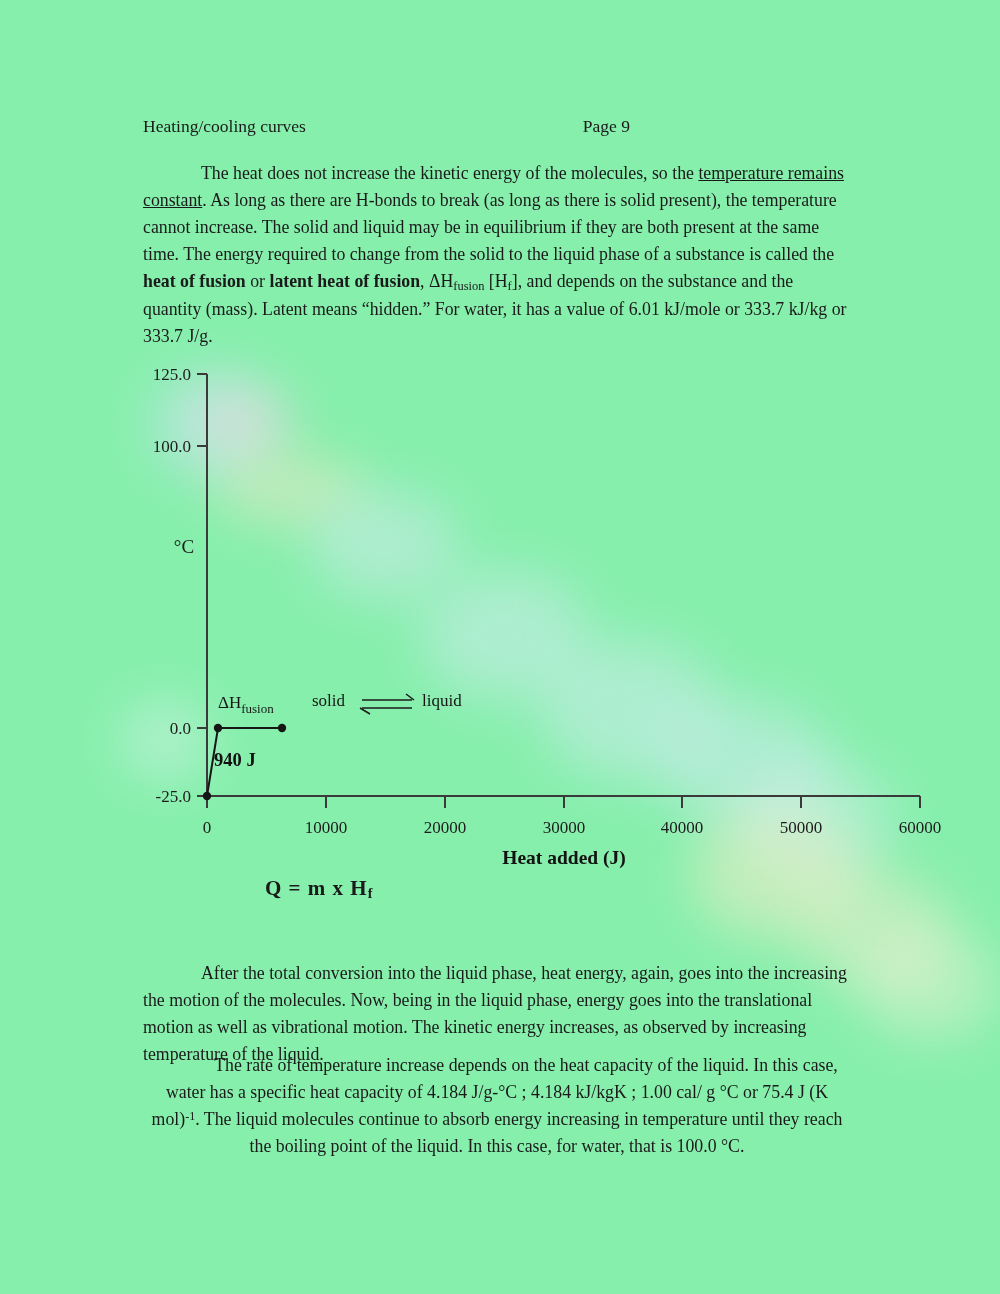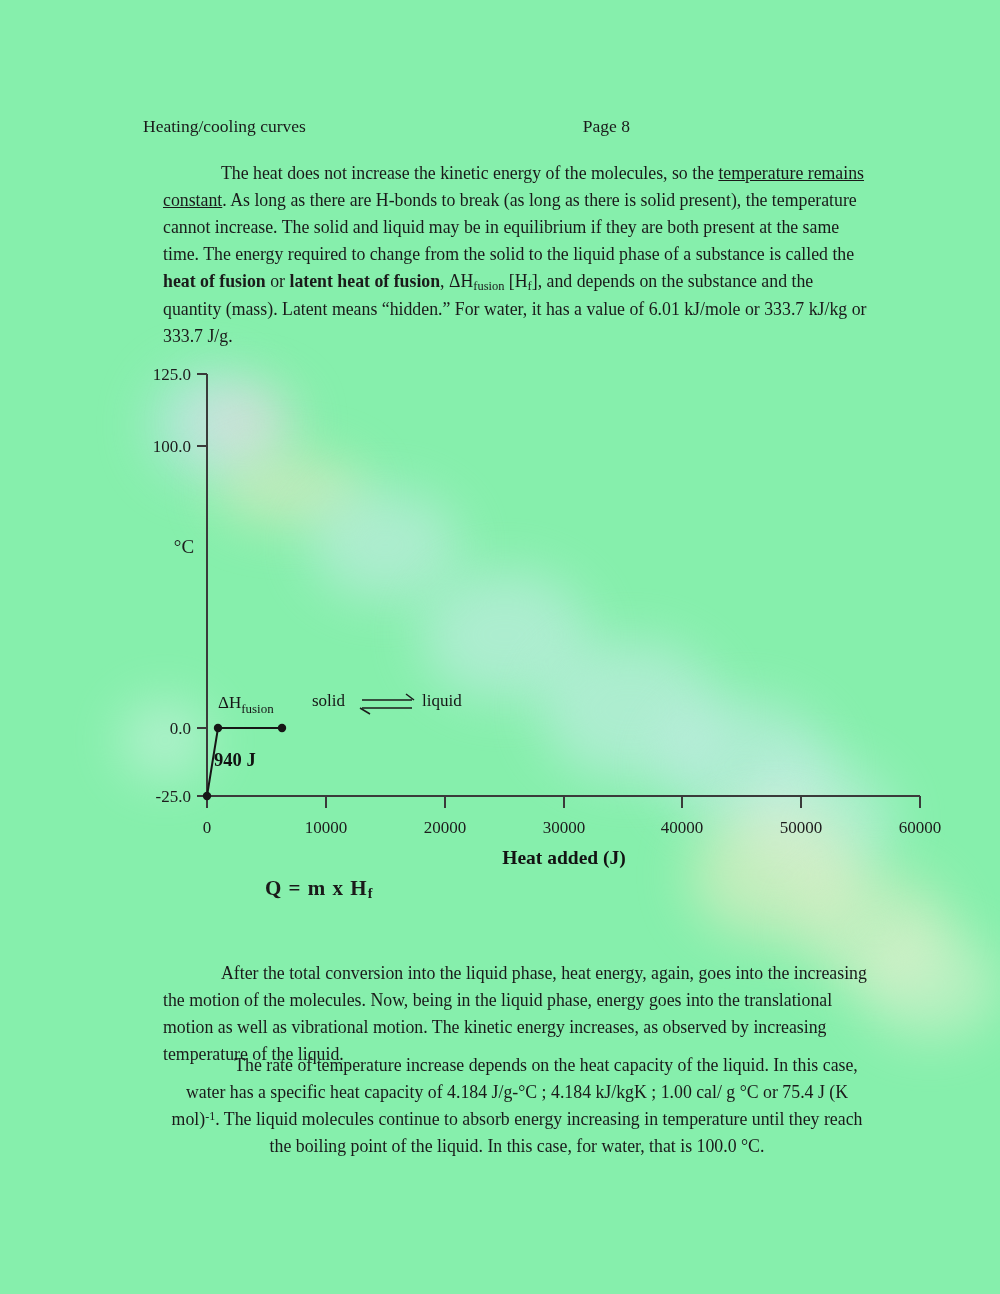--- a/index.html
+++ b/index.html
@@ -48,21 +48,20 @@
   .header .doc-title { flex: 0 0 auto; }
   .header .page-num  { margin-left: 277px; }
 
   .para {
     position: absolute;
     left: 143px;
     width: 708px;
     font-size: 17.8px;
     line-height: 1.52;
     text-align: left;
-    margin-left: 20px;
   }
   .para .indent { display: inline-block; width: 58px; }
   .u  { text-decoration: underline; }
   .b  { font-weight: bold; }
   sub { font-size: 0.7em; vertical-align: -0.22em; }
   sup { font-size: 0.68em; vertical-align: 0.42em; }
 
   #para-1 { top: 160px; }
   #para-2 { top: 960px; }
   #para-3 { top: 1052px; text-align: center; }
@@ -139,21 +138,21 @@
     <div class="blob" style="left:690px;  top:810px;  width:170px; height:130px; background:#fbeccb; opacity:.5;"></div>
     <div class="blob" style="left:800px;  top:870px;  width:150px; height:120px; background:#fbeed2; opacity:.45;"></div>
     <div class="blob" style="left:860px;  top:930px;  width:140px; height:110px; background:#fdf2dd; opacity:.4;"></div>
     <div class="blob" style="left:120px;  top:700px;  width:90px;  height:80px;  background:#eef4fb; opacity:.4;"></div>
   </div>
 
   <div class="content">
 
     <div class="header">
       <span class="doc-title">Heating/cooling curves</span>
-      <span class="page-num">Page 8</span>
+      <span class="page-num">Page 9</span>
     </div>
 
     <div class="para" id="para-1">
       <span class="indent"></span><span>The heat does not increase the kinetic energy of the molecules, so the </span><span class="u">temperature remains constant</span><span>.  As long as there are H-bonds to break (as long as there is solid present), the temperature cannot increase.  The solid and liquid may be in equilibrium if they are both present at the same time.  The energy required to change from the solid to the liquid phase of a substance is called the </span><span class="b">heat of fusion</span><span> or </span><span class="b">latent heat of fusion</span><span>, </span><span>ΔH</span><sub>fusion</sub><span> [H</span><sub>f</sub><span>], and depends on the substance and the quantity (mass).  Latent means “hidden.” For water, it has a value of 6.01 kJ/mole or 333.7 kJ/kg or 333.7 J/g.</span>
     </div>
 
     <div class="chart">
       <svg width="810" height="520" viewBox="0 0 810 520" xmlns="http://www.w3.org/2000/svg">
 
         <line class="axis-line" x1="67" y1="18" x2="67" y2="440"></line>

